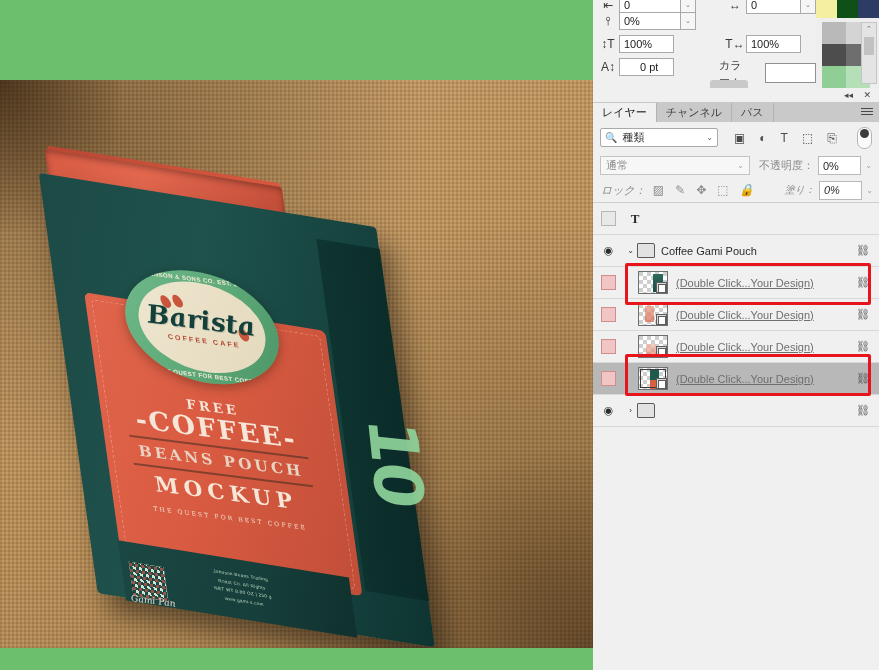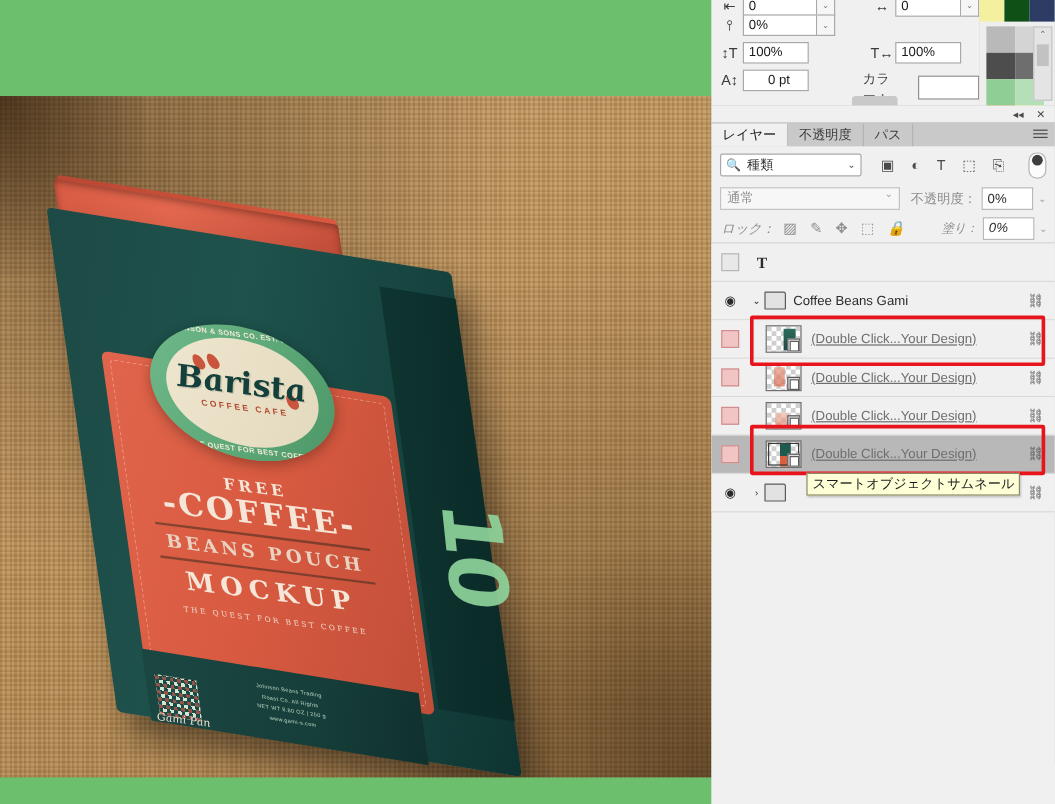--- a/index.html
+++ b/index.html
@@ -143,21 +143,21 @@
     border-radius:2px;}
   .kind-select .mag{margin-right:5px;font-size:10px;color:#444;}
   .kind-select .cv{margin-left:auto;font-size:8px;color:#666;}
   .filter-icons{display:flex;align-items:center;gap:14px;margin-left:16px;font-size:12px;color:#4a4a4a;}
   .toggle-knob{position:absolute;right:7px;top:5px;width:13px;height:20px;background:#fbfbfb;
     border:1px solid #b5b5b5;border-radius:7px;}
   .toggle-knob:after{content:"";position:absolute;left:2px;top:1px;width:9px;height:9px;border-radius:50%;
     background:#3d3d3d;}
   .lp-blend{position:absolute;left:0;top:31px;width:286px;height:25px;display:flex;align-items:center;}
   .blend-select{margin-left:7px;width:150px;height:19px;background:#f7f7f7;border:1px solid #c4c4c4;
-    display:flex;padding:0 5px;box-sizing:border-box;font-size:11px;color:#8c8c8c;}
+    display:flex;align-items:center;padding:0 5px;box-sizing:border-box;font-size:11px;color:#8c8c8c;}
   .blend-select .cv{margin-left:auto;font-size:8px;color:#a5a5a5;}
   .op-label{margin-left:9px;font-size:11px;color:#8c8c8c;}
   .num-field{width:43px;height:19px;background:#fff;border:1px solid #b9b9b9;display:flex;
     align-items:center;padding:0 4px;box-sizing:border-box;font-size:11px;color:#2b2b2b;margin-left:4px;}
   .num-caret{width:15px;height:19px;display:flex;align-items:center;justify-content:center;
     font-size:8px;color:#a5a5a5;}
   .lp-lock{position:absolute;left:0;top:56px;width:286px;height:24px;display:flex;align-items:center;
     border-bottom:1px solid #cfcfcf;font-style:italic;}
   .lock-label{margin-left:8px;font-size:11px;color:#8c8c8c;}
   .lock-icons{display:flex;align-items:center;gap:11px;margin-left:7px;font-size:12px;color:#8c8c8c;}
@@ -323,21 +323,21 @@
       </div>
     </div>
 
     <div class="dockbar">
       <div class="btn" style="right:26px;">◂◂</div>
       <div class="btn" style="right:8px;">✕</div>
     </div>
 
     <div class="tabs">
       <div class="tab active">レイヤー</div>
-      <div class="tab">不透明度</div>
+      <div class="tab">チャンネル</div>
       <div class="tab">パス</div>
       <div class="tabmenu">
         <i></i>
           <i></i>
           <i></i>
       </div>
     </div>
 
     <div class="lp">
 
@@ -389,21 +389,21 @@
           </div>
           <div class="tglyph">T</div>
         </div>
 
         <div class="row">
           <div class="eyecol">
             <span class="eye">◉</span>
           </div>
           <div class="arrow">⌄</div>
           <div class="folder"></div>
-          <div class="lname">Coffee Beans Gami</div>
+          <div class="lname">Coffee Gami Pouch</div>
           <div class="linkico">⛓</div>
         </div>
 
         <div class="row hl">
           <div class="eyecol">
             <div class="eye-empty"></div>
           </div>
           <div style="width:14px;"></div>
           <div class="thumb">
             <div class="art" style="background:linear-gradient(#2c6b5c,#1d4a46);left:14px;width:10px;height:18px;"></div>
@@ -461,17 +461,16 @@
           <div class="folder"></div>
           <div class="lname"></div>
           <div class="linkico">⛓</div>
         </div>
 
       </div>
 
       <div class="redbox" style="left:32px;top:141px;width:240px;height:36px;"></div>
       <div class="redbox" style="left:32px;top:232px;width:240px;height:36px;"></div>
 
-      <div class="tooltip" style="left:79px;top:272px;">スマートオブジェクトサムネール</div>
 
     </div>
   </div>
 </div>
 
 </body></html>

